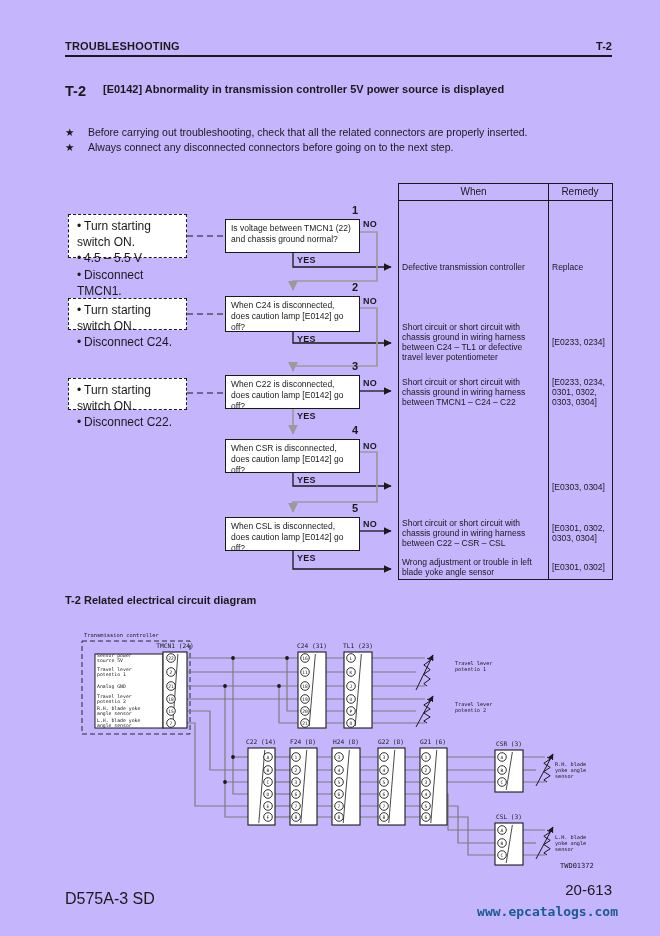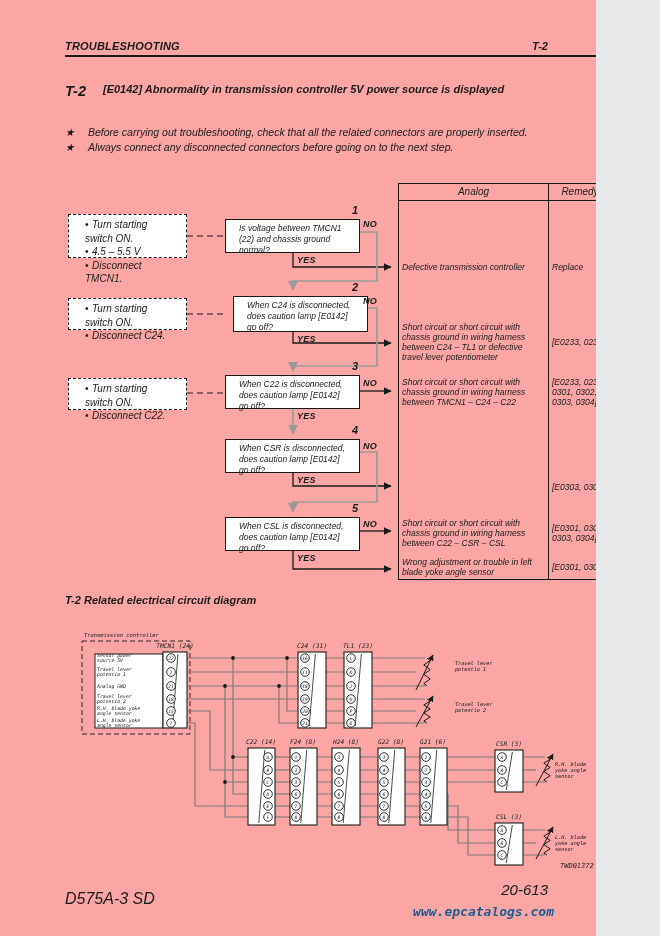--- a/index.html
+++ b/index.html
@@ -1,33 +1,33 @@
 <!DOCTYPE html>
 <html><head>
 <meta charset="utf-8">
 <style>
   html,body{margin:0;padding:0;background:#e8e8e8;}
-  .page{position:relative;width:596px;height:936px;background:#fca5a5;overflow:hidden;
-        font-family:"Liberation Sans",sans-serif;color:#1a1a1a;font-style:italic;}
+  .page{position:relative;width:660px;height:936px;background:#c4b5fd;overflow:hidden;
+        font-family:"Liberation Sans",sans-serif;color:#1a1a1a;}
   
   .hdr-left{position:absolute;left:65px;top:40px;font-size:11px;font-weight:bold;letter-spacing:.2px;}
   .hdr-right{position:absolute;right:48px;top:40px;font-size:11px;font-weight:bold;}
   .hdr-rule{position:absolute;left:65px;top:55px;width:547px;height:1.5px;background:#1a1a1a;}
   
   .title-code{position:absolute;left:65px;top:83px;font-size:14.5px;font-weight:bold;}
   .title-text{position:absolute;left:103px;top:83px;width:515px;font-size:11px;font-weight:bold;line-height:1.22;}
   
   .note{position:absolute;left:65px;font-size:10.5px;}
   .note .star{display:inline-block;width:23px;}
   .note-0{top:126px;} .note-1{top:141px;}
   
   .qbox{position:absolute;left:225px;width:135px;border:1.5px solid #1a1a1a;box-sizing:border-box;
-        padding:3px 13px;font-size:8.5px;line-height:1.3;background:#fff;}
+        padding:3px 5px;font-size:8.5px;line-height:1.3;background:#fff;}
   .pbox{position:absolute;left:68px;width:119px;border:1.3px dashed #1a1a1a;box-sizing:border-box;
-        padding:3px 16px;font-size:10px;line-height:1.35;background:#fff;}
+        padding:3px 8px;font-size:12px;line-height:1.35;background:#fff;}
   .pline .b{display:inline-block;width:7px;}
   .stepnum{position:absolute;width:22px;text-align:right;font-size:11px;font-weight:bold;}
   .flbl{position:absolute;font-size:9px;font-weight:bold;letter-spacing:.3px;}
   
   .crt{position:absolute;left:398px;top:183px;width:215px;height:397px;border:1.2px solid #1a1a1a;box-sizing:border-box;}
   .crt .hd{position:absolute;left:0;top:0;width:100%;height:17px;border-bottom:1.2px solid #1a1a1a;box-sizing:border-box;}
   .crt .col-div{position:absolute;left:149px;top:0;width:1.2px;height:100%;background:#1a1a1a;}
   .crt .hc{position:absolute;top:2px;font-size:10px;text-align:center;}
   .crt .hc.cause{left:0;width:149px;} .crt .hc.remedy{left:149px;width:64px;}
   .cr-cell{position:absolute;font-size:8.5px;line-height:1.18;}
@@ -496,21 +496,21 @@
   <div class="pbox" style="top:298px;height:32px;">
     <div class="pline"><span class="b">•</span><span>Turn starting switch ON.</span></div>
     <div class="pline"><span class="b">•</span><span>Disconnect C24.</span></div>
   </div>
   <div class="pbox" style="top:378px;height:32px;">
     <div class="pline"><span class="b">•</span><span>Turn starting switch ON.</span></div>
     <div class="pline"><span class="b">•</span><span>Disconnect C22.</span></div>
   </div>
 
   <div class="qbox" style="top:219px;height:34px;">Is voltage between TMCN1 (22) and chassis ground normal?</div>
-  <div class="qbox" style="top:296px;height:36px;margin-left:8px;">When C24 is disconnected, does caution lamp [E0142] go off?</div>
+  <div class="qbox" style="top:296px;height:36px;">When C24 is disconnected, does caution lamp [E0142] go off?</div>
   <div class="qbox" style="top:375px;height:34px;">When C22 is disconnected, does caution lamp [E0142] go off?</div>
   <div class="qbox" style="top:439px;height:34px;">When CSR is disconnected, does caution lamp [E0142] go off?</div>
   <div class="qbox" style="top:517px;height:34px;">When CSL is disconnected, does caution lamp [E0142] go off?</div>
 
   <div class="stepnum" style="left:336px;top:204px;">1</div>
   <div class="stepnum" style="left:336px;top:281px;">2</div>
   <div class="stepnum" style="left:336px;top:360px;">3</div>
   <div class="stepnum" style="left:336px;top:424px;">4</div>
   <div class="stepnum" style="left:336px;top:502px;">5</div>
 
@@ -520,21 +520,21 @@
   <div class="flbl" style="left:363px;top:296px;">NO</div>
   <div class="flbl" style="left:297px;top:411px;">YES</div>
   <div class="flbl" style="left:363px;top:378px;">NO</div>
   <div class="flbl" style="left:297px;top:475px;">YES</div>
   <div class="flbl" style="left:363px;top:441px;">NO</div>
   <div class="flbl" style="left:297px;top:553px;">YES</div>
   <div class="flbl" style="left:363px;top:519px;">NO</div>
 
   <div class="crt">
     <div class="hd">
-      <div class="hc cause">Analog</div>
+      <div class="hc cause">When</div>
       <div class="hc remedy">Remedy</div>
     </div>
     <div class="col-div"></div>
   </div>
   <div class="cr-cell cr-cause" style="top:262px;">Defective transmission controller</div>
   <div class="cr-cell cr-remedy" style="top:262px;">Replace</div>
   <div class="cr-cell cr-cause" style="top:322px;">Short circuit or short circuit with chassis ground in wiring harness between C24 – TL1 or defective travel lever potentiometer</div>
   <div class="cr-cell cr-remedy" style="top:337px;">[E0233, 0234]</div>
   <div class="cr-cell cr-cause" style="top:377px;">Short circuit or short circuit with chassis ground in wiring harness between TMCN1 – C24 – C22</div>
   <div class="cr-cell cr-remedy" style="top:377px;">[E0233, 0234, 0301, 0302, 0303, 0304]</div>

